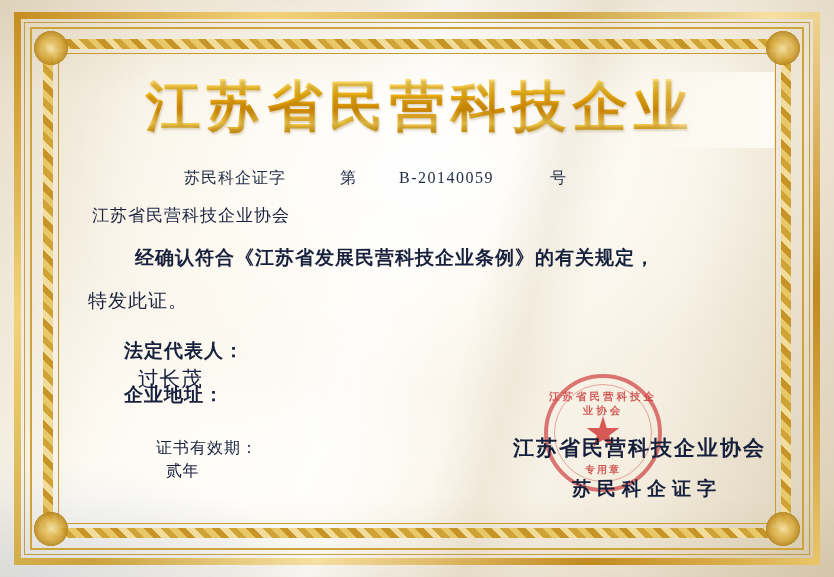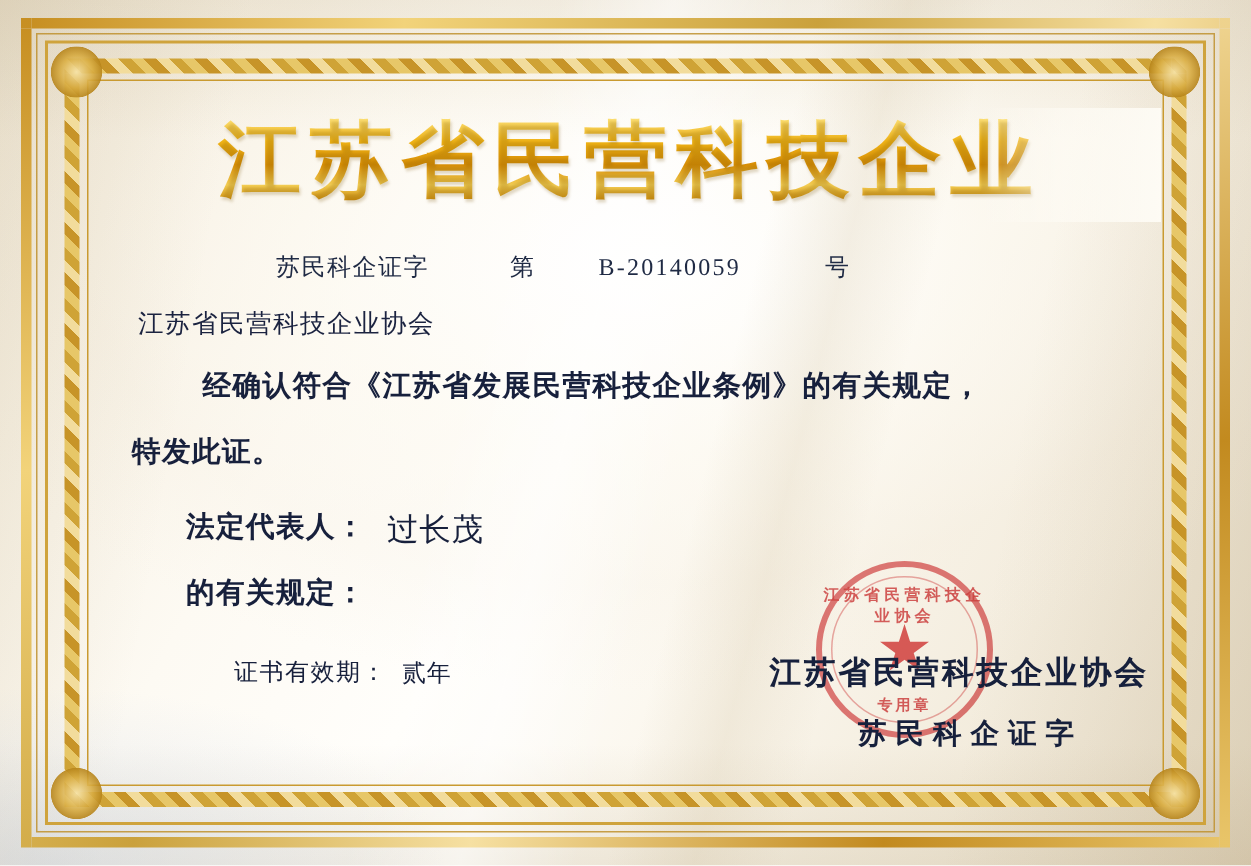--- a/index.html
+++ b/index.html
@@ -165,34 +165,35 @@
     font-weight: bold;
     color: #17203c;
     letter-spacing: 1px;
     line-height: 1.5;
   }
   #para2 {
     position: absolute;
     top: 232px;
     left: 28px;
     font-size: 19px;
-    font-weight: bold;
+    font-weight: normal;
     color: #17203c;
     letter-spacing: 1px;
   }
 
   
   .field {
     position: absolute;
     font-size: 19px;
     font-weight: bold;
     color: #17203c;
     letter-spacing: 1px;
     display: flex;
     align-items: flex-start;
+    flex-direction: column;
   }
   .field .f-label { white-space: nowrap; }
   .field .f-value {
     font-weight: normal;
     font-size: 21px;
     margin-left: 14px;
     letter-spacing: 0.5px;
     line-height: 1.45;
   }
   #field-rep { top: 282px; left: 64px; }
@@ -314,21 +315,21 @@
 
     <div id="para1">经确认符合《江苏省发展民营科技企业条例》的有关规定，</div>
     <div id="para2">特发此证。</div>
 
     <div class="field" id="field-rep">
       <span class="f-label">法定代表人：</span>
       <span class="f-value">过长茂</span>
     </div>
 
     <div class="field" id="field-addr">
-      <span class="f-label">的有关规定：</span>
+      <span class="f-label">企业地址：</span>
     </div>
 
     <div class="field" id="field-valid">
       <span class="f-label">证书有效期：</span>
       <span class="f-value">贰年</span>
     </div>
 
     <div id="seal">
       <div class="seal-text" id="seal-top">江苏省民营科技企业协会</div>
       <div id="seal-star"></div>

